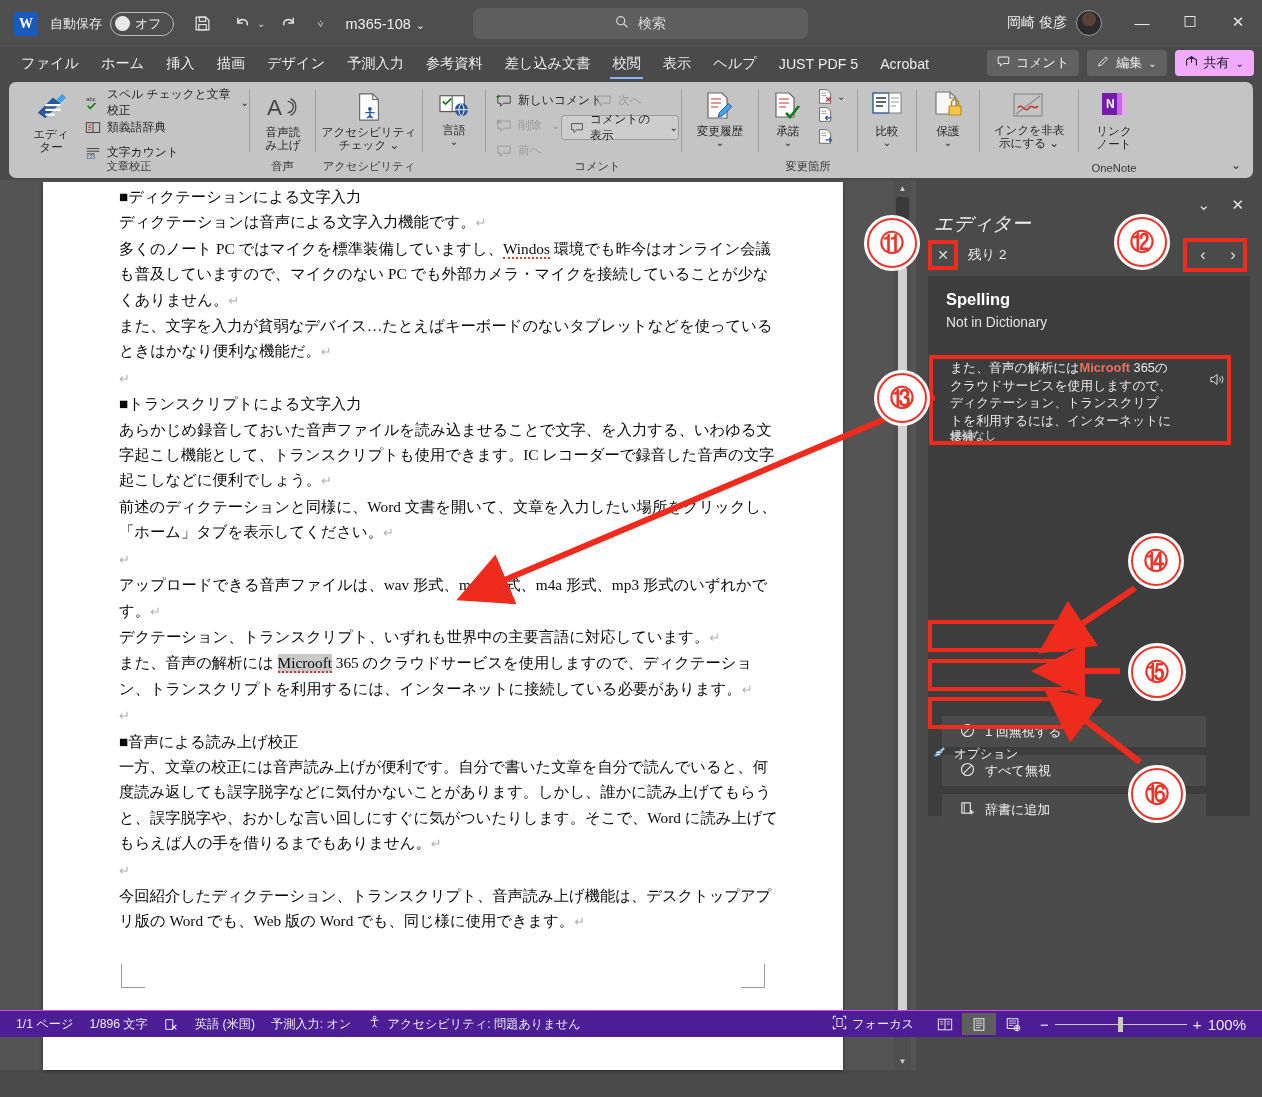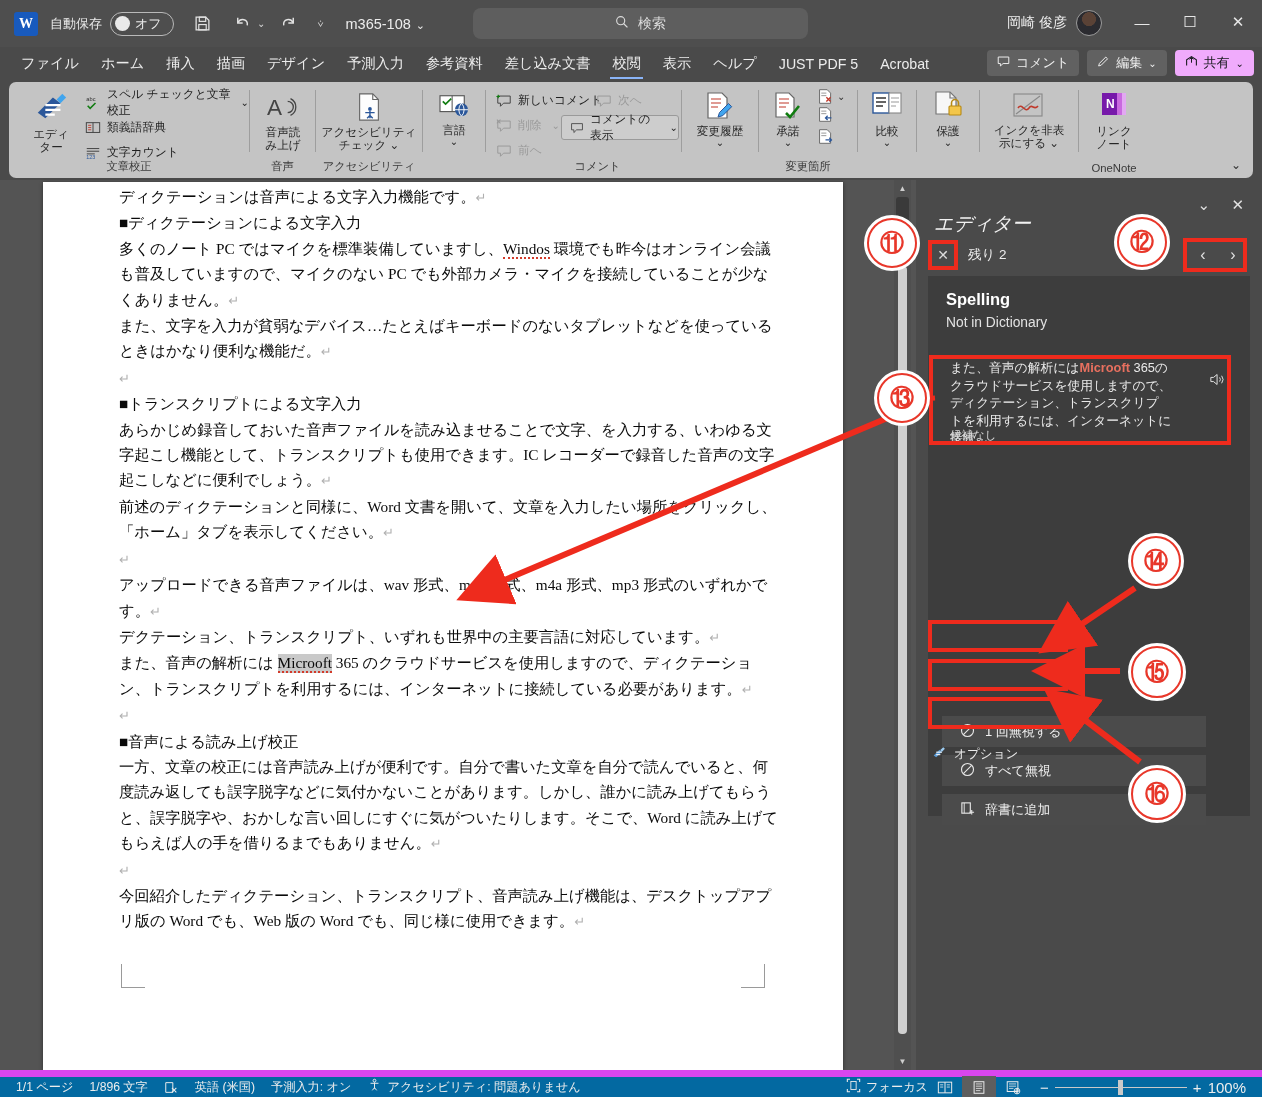--- a/index.html
+++ b/index.html
@@ -214,22 +214,22 @@
     display: flex; align-items: center; gap: 10px; padding-left: 18px;
     margin-bottom: 8px; width: 264px;
   }
   .ep-options {
     position: absolute; left: 16px; top: 566px; color: #eaeaea; font-size: 12.6px;
     display: flex; align-items: center; gap: 7px;
   }
 
   
   .statusbar {
-    position: absolute; left: 0; top: 1070px; width: 1262px; height: 27px;
-    background: #0369a1; border-top: 7px solid #d946ef;
+    position: absolute; left: 0; top: 1010px; width: 1262px; height: 27px;
+    background: #4c1d95; border-top: 1px solid #d946ef;
     display: flex; align-items: center; color: #ededed; font-size: 12.2px;
   }
   .sb-item { margin-left: 16px; display: flex; align-items: center; gap: 5px; }
   .sb-right {
     position: absolute; right: 10px; display: flex; align-items: center; gap: 0;
   }
   .sb-vbtn {
     width: 34px; height: 22px; display: flex; align-items: center;
     justify-content: center; font-size: 14px;
   }
@@ -640,22 +640,22 @@
       </div>
       <div class="glabel" style="left:0;width:70px;">OneNote</div>
     </div>
 
     <div class="ribbon-collapse">⌄</div>
   </div>
 
   <div class="docbg"></div>
   <div class="page">
     <div class="doc-text">
+      <p>■ディクテーションによる文字入力</p>
       <p><span>ディクテーションは音声による文字入力機能です。</span><span class="pilcrow">↵</span></p>
-      <p>■ディクテーションによる文字入力</p>
       <p><span>多くのノート PC ではマイクを標準装備していますし、</span><span class="sp-err">Windos</span><span> 環境でも昨今はオンライン会議も普及していますので、マイクのない PC でも外部カメラ・マイクを接続していることが少なくありません。</span><span class="pilcrow">↵</span></p>
       <p><span>また、文字を入力が貧弱なデバイス…たとえばキーボードのないタブレットなどを使っているときはかなり便利な機能だ。</span><span class="pilcrow">↵</span></p>
       <p><span class="pilcrow">↵</span></p>
       <p>■トランスクリプトによる文字入力</p>
       <p><span>あらかじめ録音しておいた音声ファイルを読み込ませることで文字、を入力する、いわゆる文字起こし機能として、トランスクリプトも使用できます。IC レコーダーで録音した音声の文字起こしなどに便利でしょう。</span><span class="pilcrow">↵</span></p>
       <p><span>前述のディクテーションと同様に、Word 文書を開いて、文章を入力したい場所をクリックし、「ホーム」タブを表示してください。</span><span class="pilcrow">↵</span></p>
       <p><span class="pilcrow">↵</span></p>
       <p><span>アップロードできる音声ファイルは、wav 形式、mp4 形式、m4a 形式、mp3 形式のいずれかです。</span><span class="pilcrow">↵</span></p>
       <p><span>デクテーション、トランスクリプト、いずれも世界中の主要言語に対応しています。</span><span class="pilcrow">↵</span></p>
       <p><span>また、音声の解析には </span><span class="sp-sel">Microoft</span><span> 365 のクラウドサービスを使用しますので、ディクテーション、トランスクリプトを利用するには、インターネットに接続している必要があります。</span><span class="pilcrow">↵</span></p>
@@ -763,21 +763,21 @@
       <span>
         <svg width="15" height="15" viewBox="0 0 17 17">
             <circle cx="8.5" cy="3" r="1.6" fill="none" stroke="#ededed" stroke-width="1.1"></circle>
             <path d="M4 6h9M8.5 5v7M6 14l2.5-3M11 14l-2.5-3" stroke="#ededed" stroke-width="1.1" fill="none"></path>
           </svg>
       </span>
       <span>アクセシビリティ: 問題ありません</span>
     </div>
 
     <div class="sb-right">
-      <div class="sb-item" style="align-items:flex-end;">
+      <div class="sb-item" style="margin-right:14px;align-items:flex-end;">
         <span>
           <svg width="15" height="15" viewBox="0 0 17 17">
               <path d="M1.5 4.5v-3h3M15.5 4.5v-3h-3M1.5 12.5v3h3M15.5 12.5v3h-3" fill="none" stroke="#ededed" stroke-width="1.2"></path>
               <rect x="5.5" y="4" width="6" height="9" fill="none" stroke="#ededed" stroke-width="1"></rect>
             </svg>
         </span>
         <span>フォーカス</span>
       </div>
       <div class="sb-vbtn">
         <svg width="16" height="15" viewBox="0 0 18 16">

